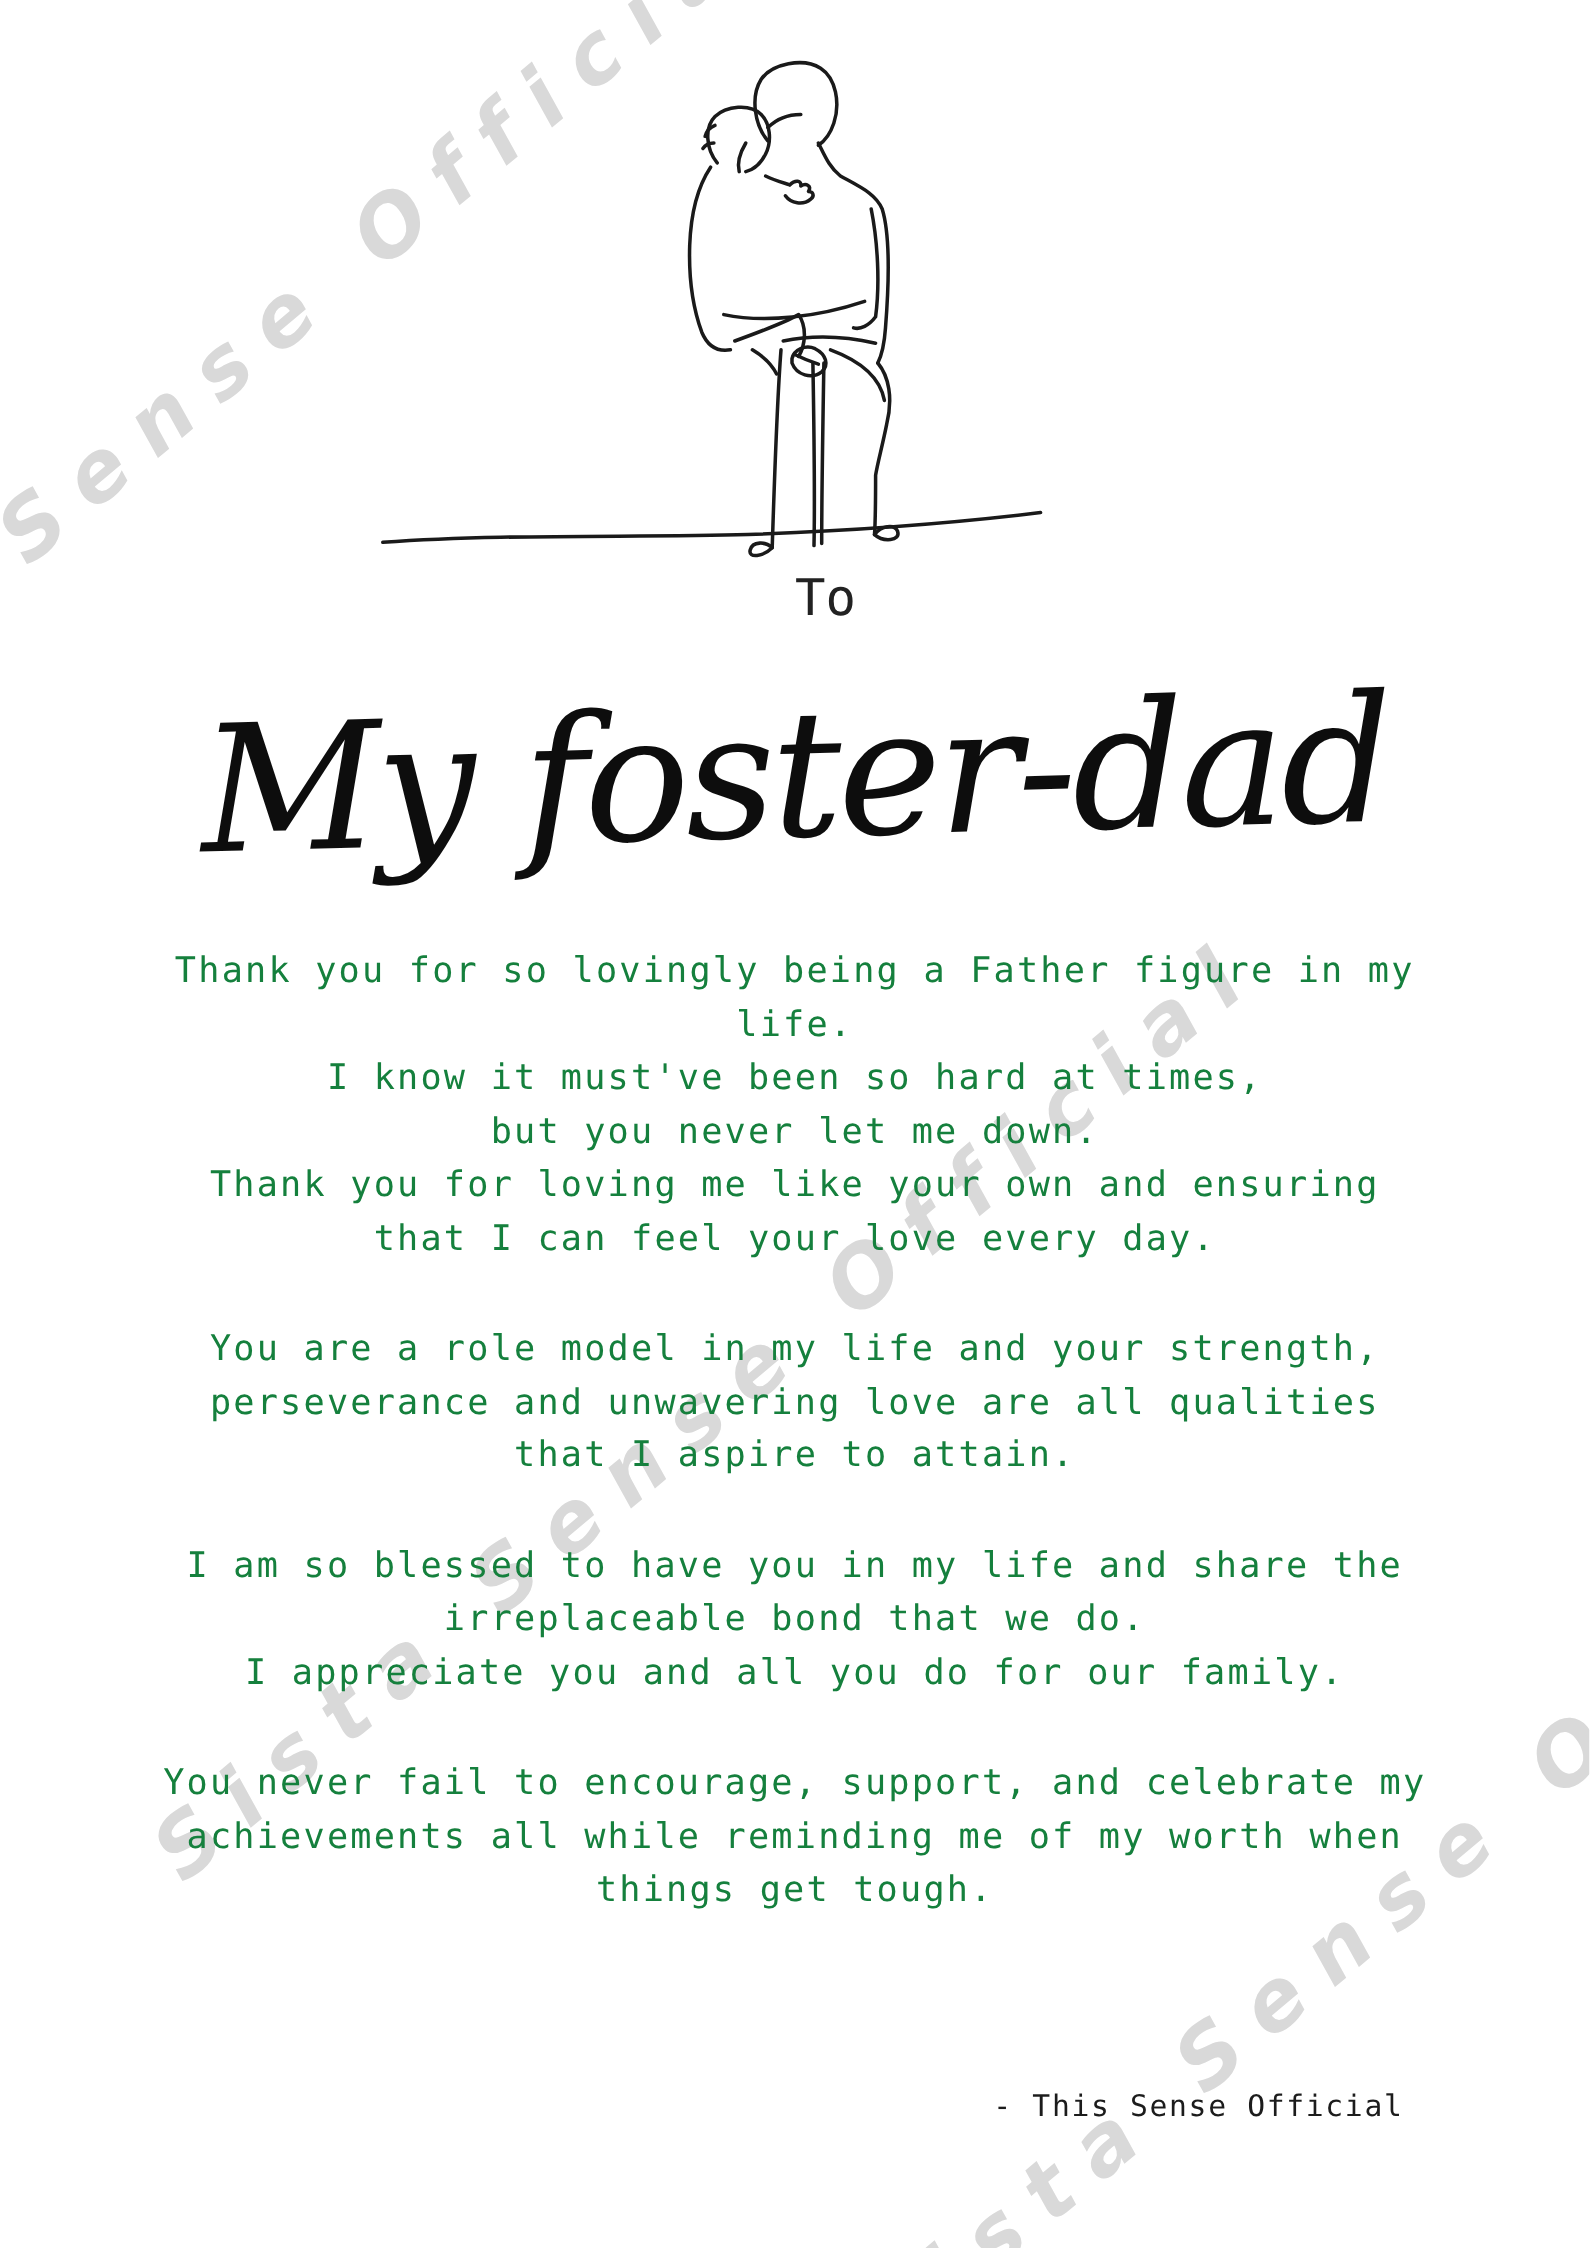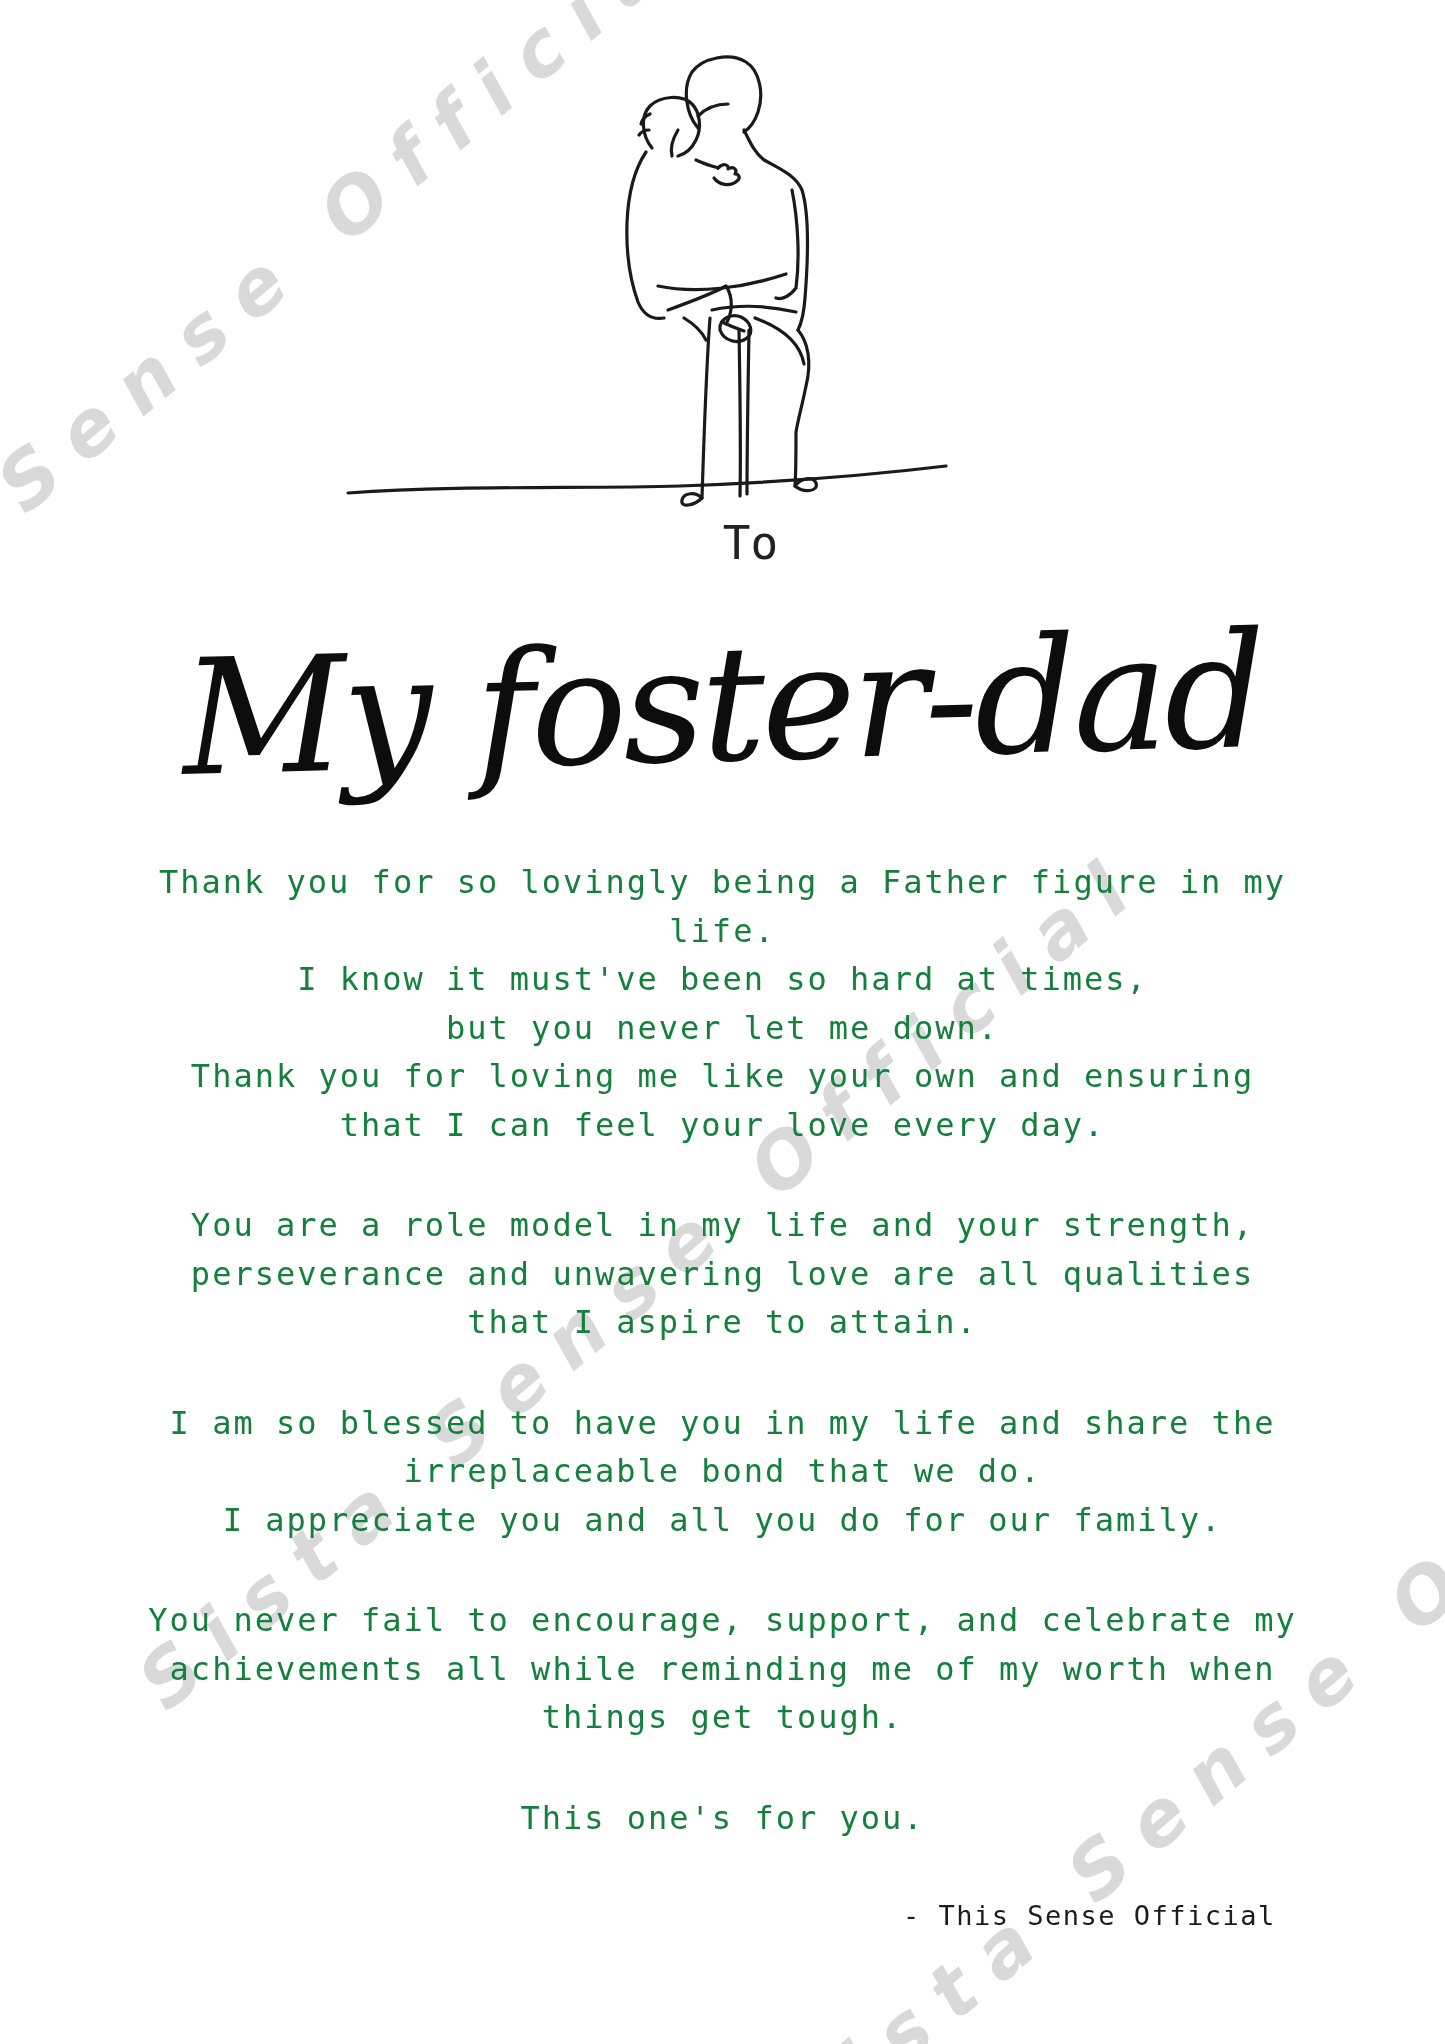--- a/index.html
+++ b/index.html
@@ -139,18 +139,17 @@
 
   <div class="to">To</div>
 
   <div class="title">My foster-dad</div>
 
   <div class="letter">
       <div class="para">Thank you for so lovingly being a Father figure in my<br>life.<br>I know it must've been so hard at times,<br>but you never let me down.<br>Thank you for loving me like your own and ensuring<br>that I can feel your love every day.</div>
       <div class="para">You are a role model in my life and your strength,<br>perseverance and unwavering love are all qualities<br>that I aspire to attain.</div>
       <div class="para">I am so blessed to have you in my life and share the<br>irreplaceable bond that we do.<br>I appreciate you and all you do for our family.</div>
       <div class="para">You never fail to encourage, support, and celebrate my<br>achievements all while reminding me of my worth when<br>things get tough.</div>
-      <div class="para">This one's for you.</div>
     </div>
 
   <div class="signature">- This Sense Official</div>
 
 </div>
 
 </body></html>

